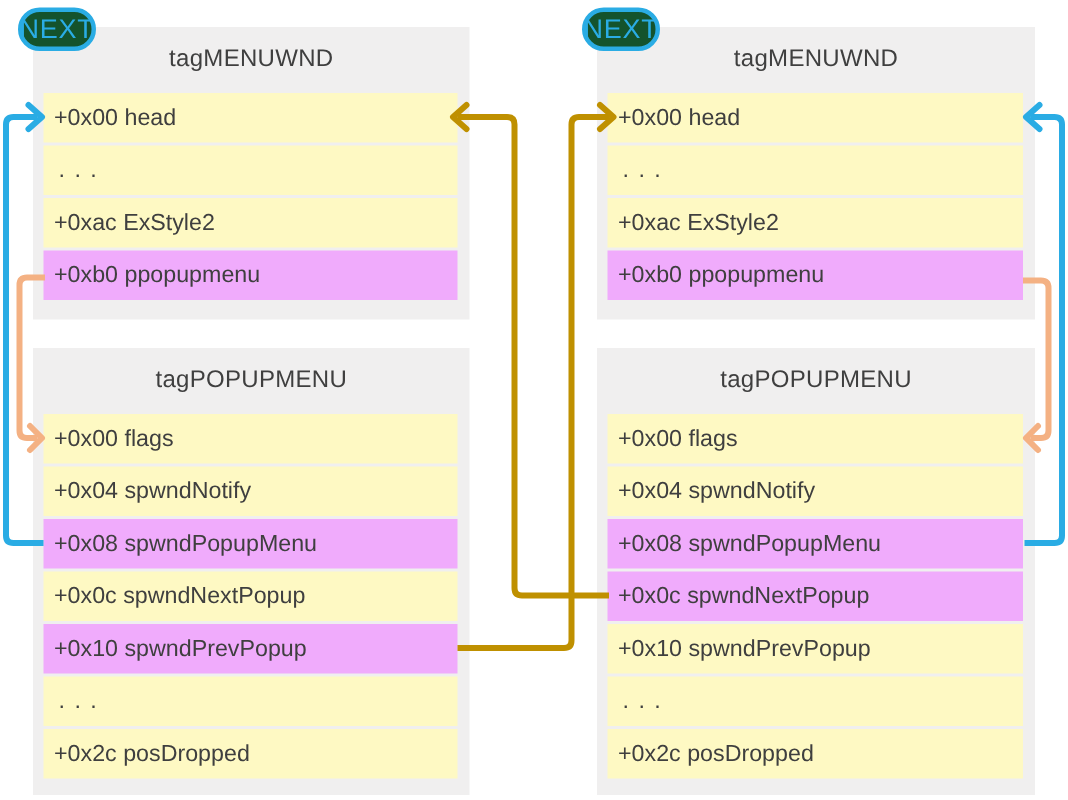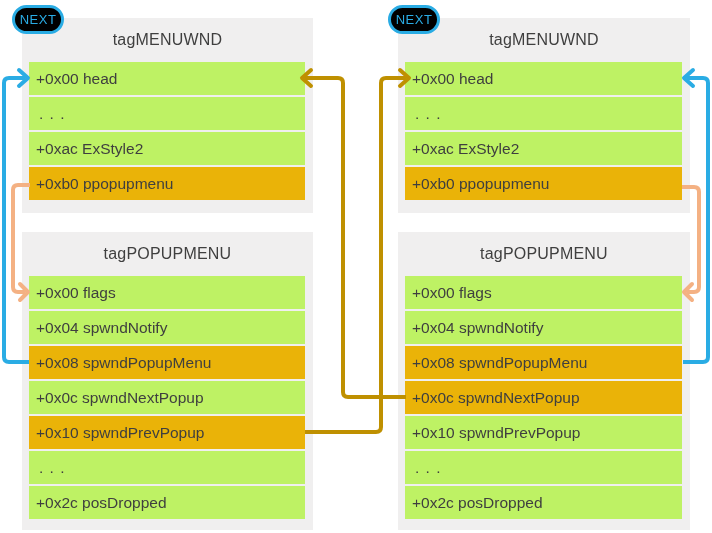--- a/index.html
+++ b/index.html
@@ -11,32 +11,32 @@
   .stage{position:absolute;inset:0;}
   .box{
     position:absolute;background:#f0efef;
   }
   .box-title{
     height:44px;display:flex;align-items:center;justify-content:center;
     font-size:16px;color:#3f3f3f;letter-spacing:0.2px;
   }
   .rows{position:absolute;left:7px;top:44px;right:8px;}
   .row{
-    height:33px;margin-bottom:2px;background:#bef264;
+    height:33px;margin-bottom:2px;background:#fef9c3;
     display:flex;align-items:center;
     padding-left:7px;font-size:15.5px;color:#3f3f3f;
     white-space:nowrap;
   }
-  .row.hl{background:#eab308;}
+  .row.hl{background:#f0abfc;}
   .row.dots{letter-spacing:1px;padding-left:10px;}
   .badge{
-    position:absolute;width:52px;height:29px;background:#000000;
+    position:absolute;width:52px;height:29px;background:#14532d;
     border:3px solid #2aace4;border-radius:16px;
     display:flex;align-items:center;justify-content:center;
-    font-size:13px;color:#2aace4;letter-spacing:0.5px;
+    font-size:18px;color:#2aace4;letter-spacing:0.5px;
     z-index:30;box-sizing:border-box;
   }
   svg.wires{position:absolute;inset:0;z-index:20;pointer-events:none;}
   svg.wires path{fill:none;stroke-width:4;stroke-linejoin:round;stroke-linecap:butt;}
   svg.wires path.head{stroke-linecap:round;}
 </style>
 </head>
 <body>
 
 <div class="stage">

